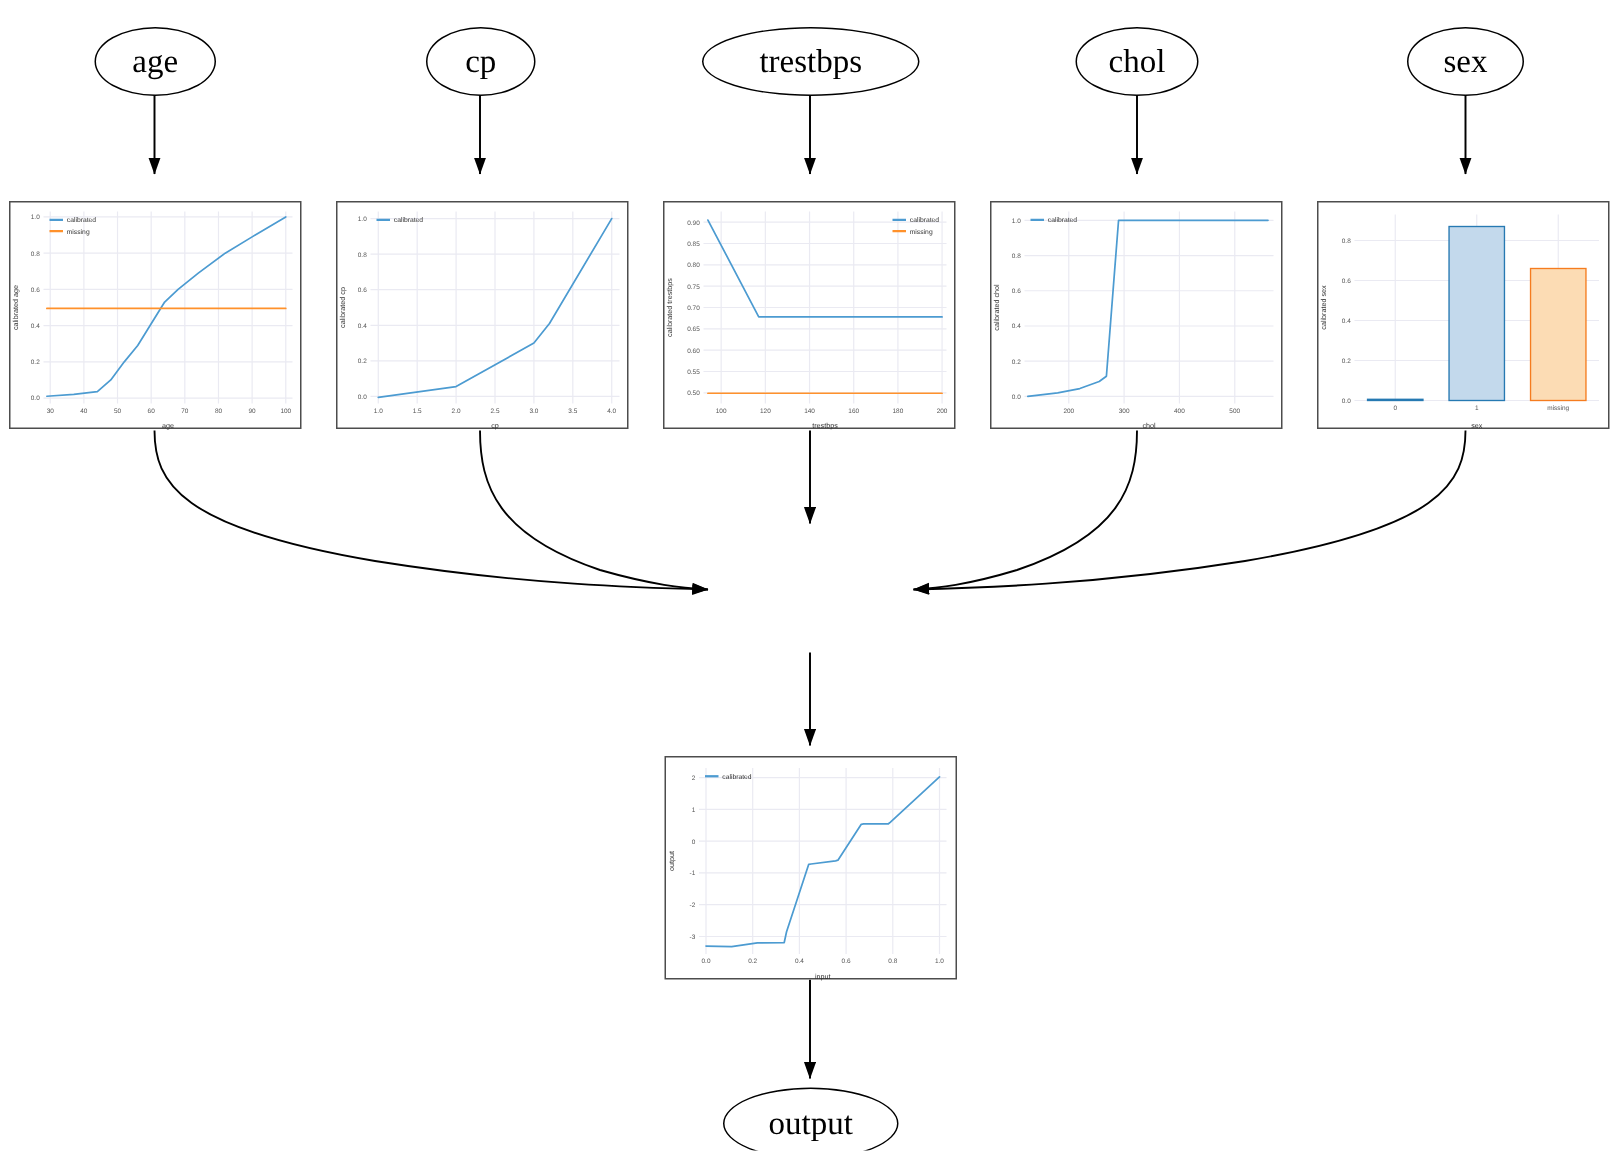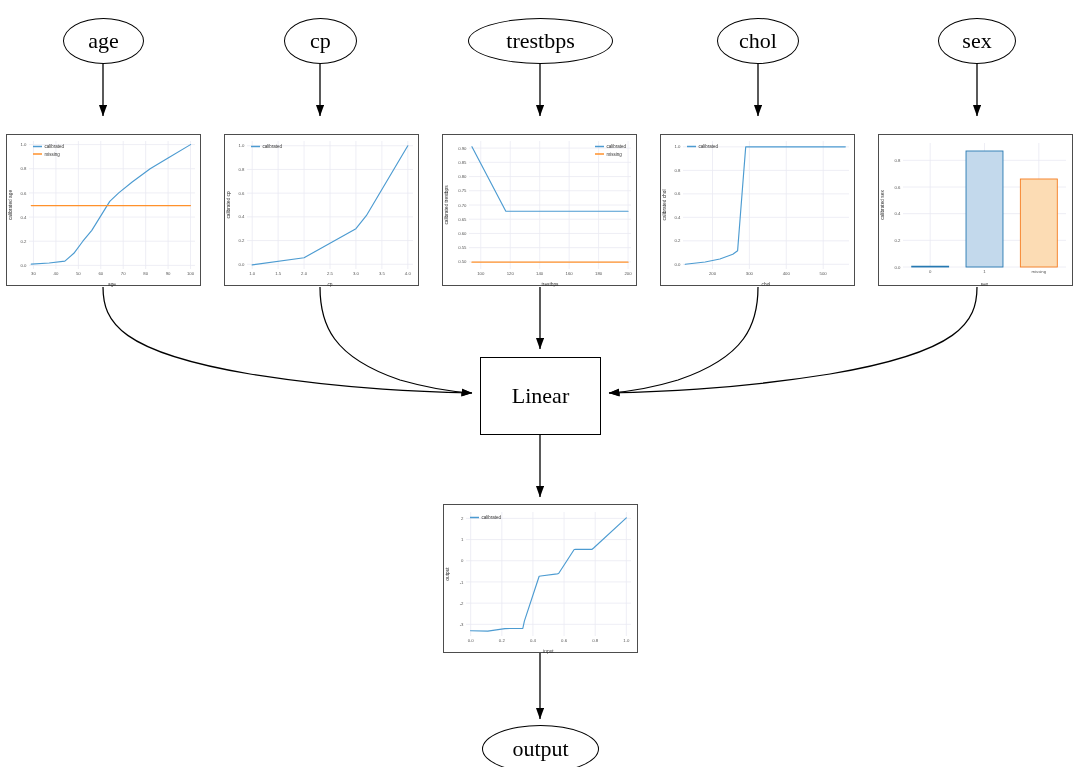--- a/index.html
+++ b/index.html
@@ -88,23 +88,20 @@
   <div class="node-ellipse" style="left:468px; top:6px;  width:145px; height:46px;">
     <span>trestbps</span>
   </div>
   <div class="node-ellipse" style="left:717px; top:6px;  width:82px;  height:46px;">
     <span>chol</span>
   </div>
   <div class="node-ellipse" style="left:938px; top:6px;  width:78px;  height:46px;">
     <span>sex</span>
   </div>
 
-  <div class="node-box" style="left:480px; top:345px; width:121px; height:78px;">
-    <span>Linear</span>
-  </div>
 
   <div class="node-ellipse" style="left:482px; top:713px; width:117px; height:48px;">
     <span>output</span>
   </div>
 
   <div class="panel" style="left:6px;   top:122px; width:195px; height:152px;">
     <div class="plot" id="plot-age">
         <svg width="195" height="152" viewBox="0 0 195 152">
           <rect x="22" y="6" width="166" height="128" fill="#ffffff"></rect>
           <line x1="22" y1="130.37735849056602" x2="188" y2="130.37735849056602" stroke="#eaeaf2" stroke-width="0.8"></line>

